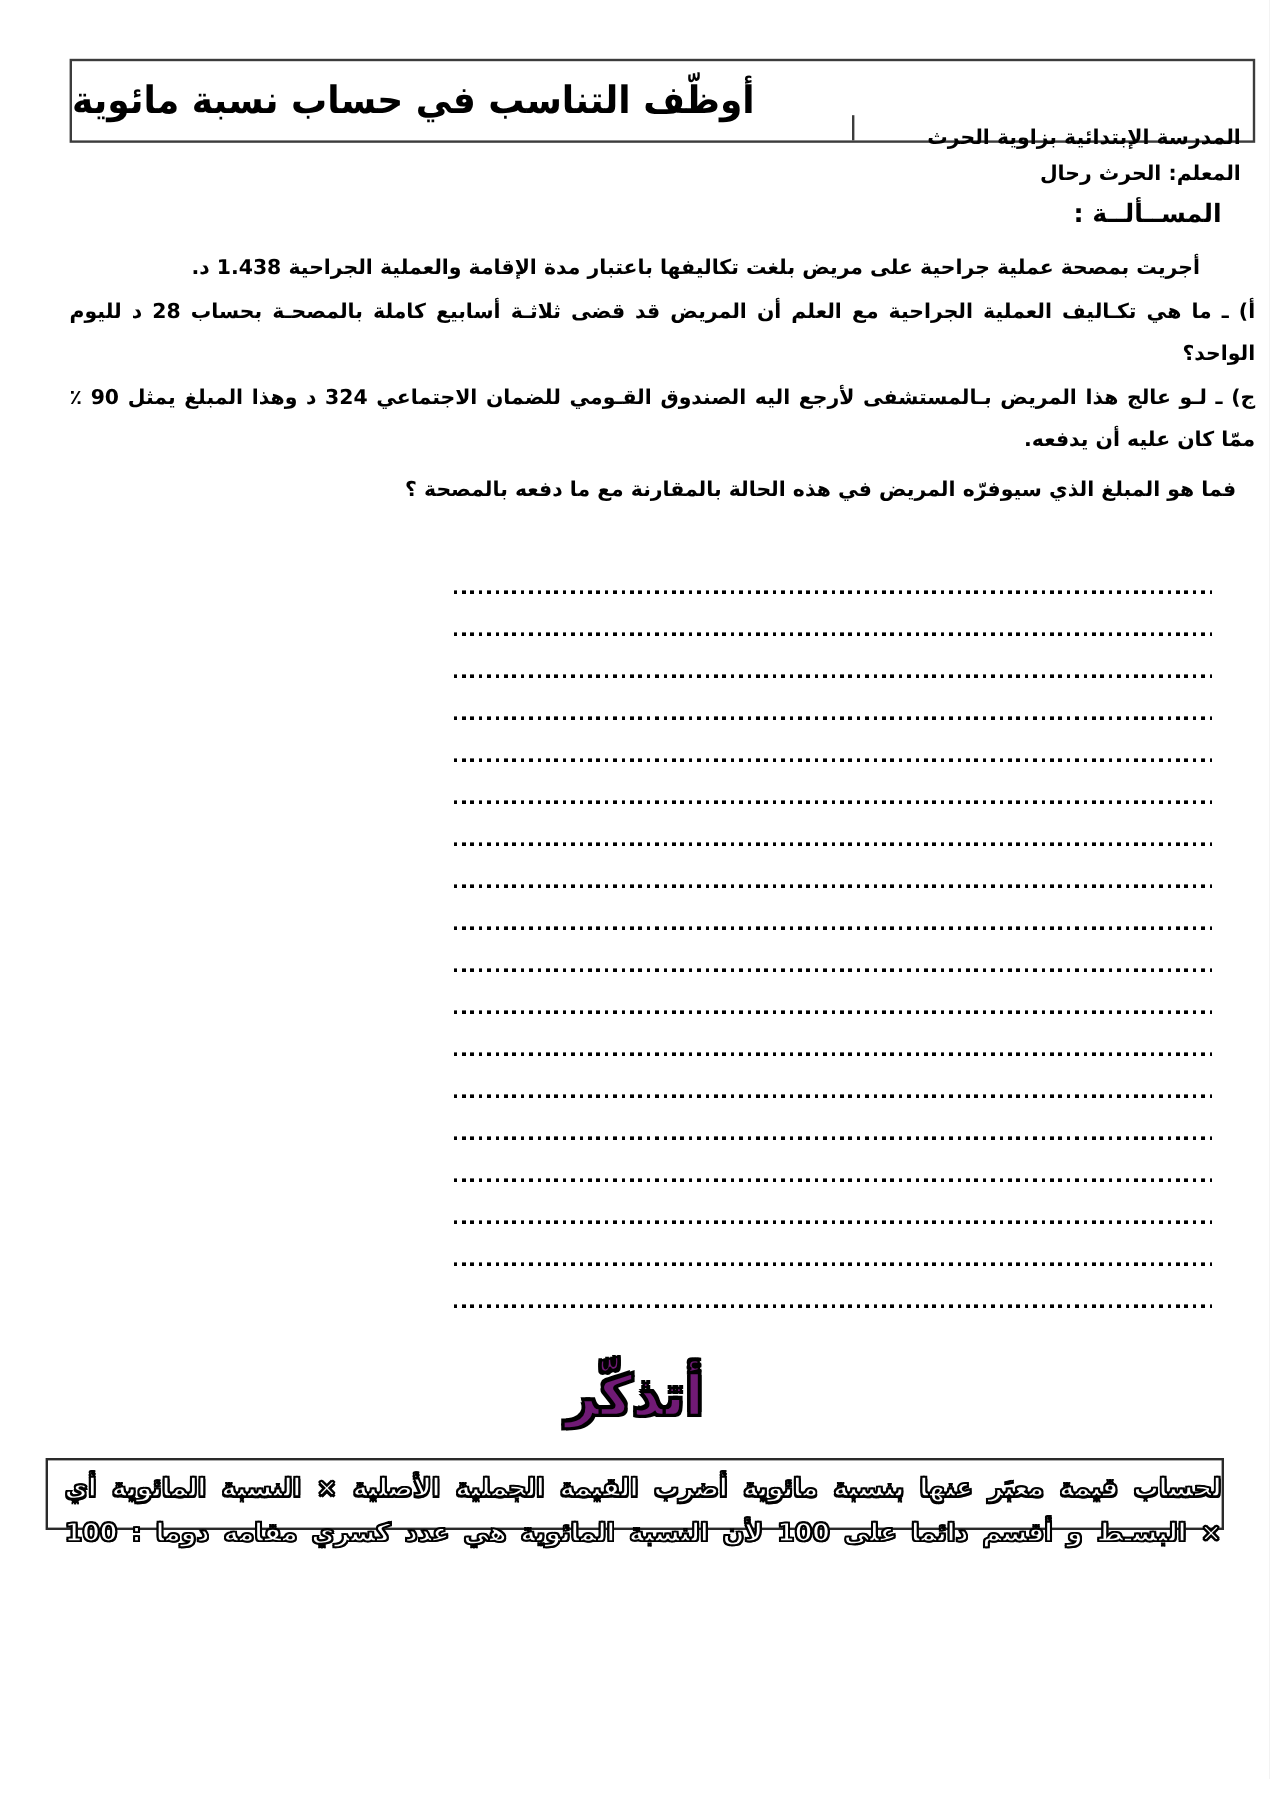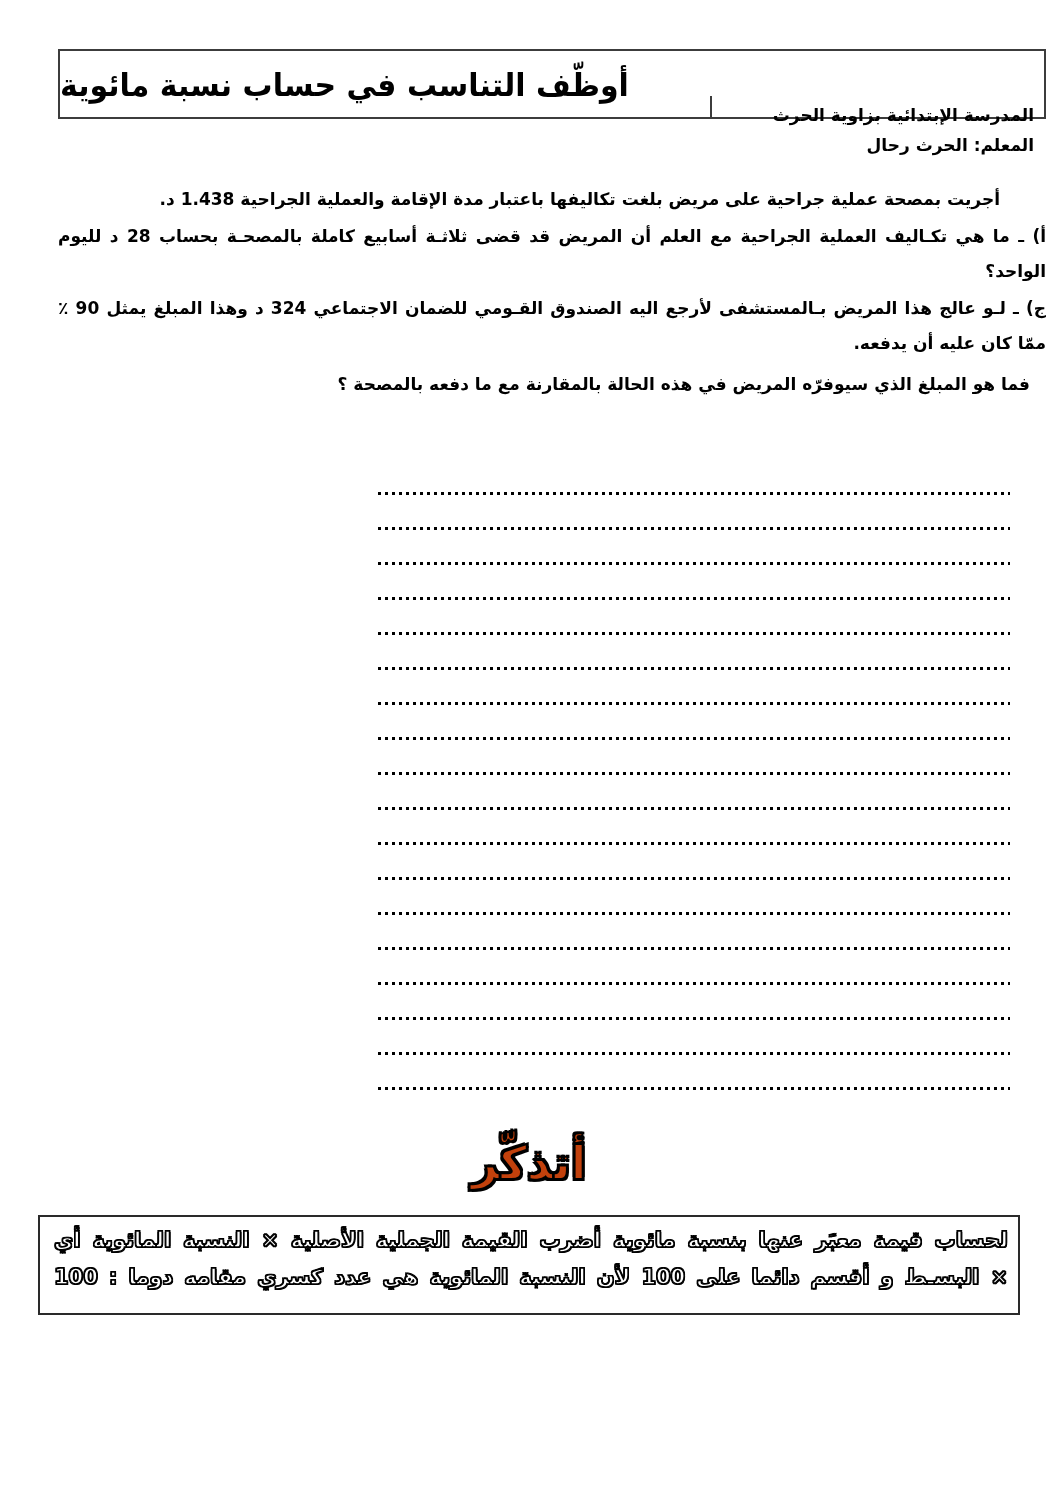--- a/index.html
+++ b/index.html
@@ -95,35 +95,35 @@
   }
 
   
   .remember-heading {
     position: absolute;
     left: 0; top: 1136px;
     width: 100%;
     text-align: center;
     font-size: 46px;
     font-weight: bold;
-    color: #c2410c;
+    color: #701a75;
     -webkit-text-stroke: 2px #000;
     text-shadow:
       -2px -2px 0 #000, 2px -2px 0 #000,
       -2px  2px 0 #000, 2px  2px 0 #000,
        0 0 2px #000;
   }
   .remember-box {
     position: absolute;
     left: 38px; top: 1215px;
-    width: 982px; height: 100px;
+    width: 982px; height: 60px;
     border: 2px solid #2a2a2a;
     box-sizing: border-box;
     direction: rtl;
-    padding: 5px 10px 0 14px;
+    padding: 5px 0 0 14px;
     background: #fff;
   }
   .rule-line {
     font-size: 21px;
     font-weight: bold;
     line-height: 37px;
     text-align: justify;
     text-align-last: justify;
     color: #ffffff;
     -webkit-text-stroke: 1.4px #000;
@@ -142,20 +142,21 @@
     <div class="school-cell">
       <div class="line">المدرسة الإبتدائية بزاوية الحرث</div>
       <div class="line">المعلم: الحرث رحال</div>
     </div>
     <div class="title-cell">
       <div class="worksheet-title">أوظّف التناسب في حساب نسبة مائوية</div>
     </div>
   </div>
 
   <div class="problem">
+    <div class="problem-heading">المســألــة :</div>
     <p class="intro">أجريت بمصحة عملية جراحية على مريض بلغت تكاليفها باعتبار مدة الإقامة والعملية الجراحية 1.438 د.</p>
     <p>أ) ـ ما هي تكـاليف العملية الجراحية مع العلم أن المريض قد قضى ثلاثـة أسابيع كاملة بالمصحـة بحساب 28 د لليوم الواحد؟</p>
     <p>ج) ـ لـو عالج هذا المريض بـالمستشفى لأرجع اليه الصندوق القـومي للضمان الاجتماعي 324 د وهذا المبلغ يمثل 90 ٪ ممّا كان عليه أن يدفعه.</p>
     <p class="final-question">فما هو المبلغ الذي سيوفرّه المريض في هذه الحالة بالمقارنة مع ما دفعه بالمصحة ؟</p>
   </div>
 
   <div class="answer-lines">
       <div class="answer-line"></div>
       <div class="answer-line"></div>
       <div class="answer-line"></div>

